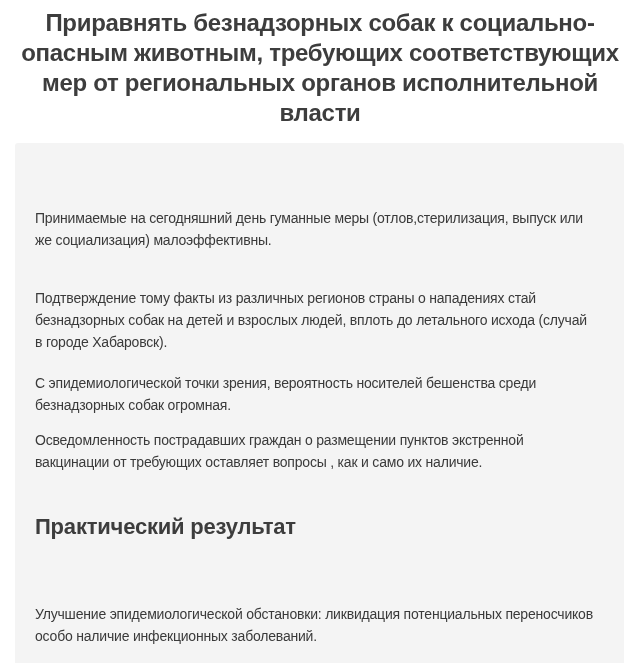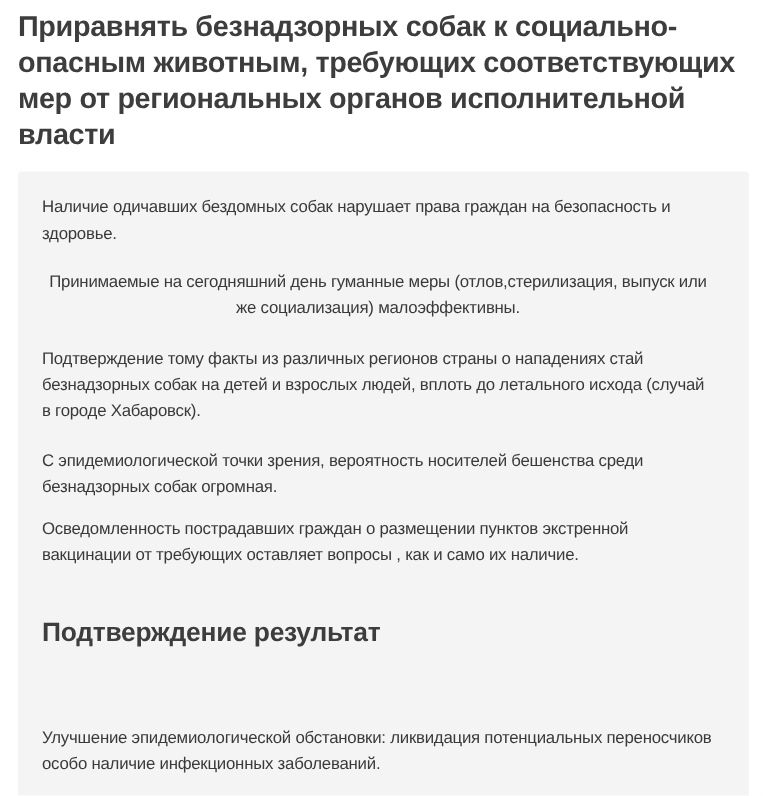--- a/index.html
+++ b/index.html
@@ -20,20 +20,21 @@
       left: 15px;
       top: 8px;
       width: 610px;
       margin: 0;
       font-family: "Liberation Sans", sans-serif;
       font-weight: bold;
       font-size: 24px;
       line-height: 30px;
       color: #3d3d3d;
       letter-spacing: -0.3px;
+      text-align: center;
     }
     .content-box {
       position: absolute;
       left: 15px;
       top: 143px;
       width: 609px;
       height: 540px;
       background: #f4f4f4;
       border-radius: 3px;
     }
@@ -57,22 +58,21 @@
       color: #3d3d3d;
       letter-spacing: -0.2px;
     }
   </style>
 </head>
 <body>
 
 <h1 class="page-title">Приравнять безнадзорных собак к социально-опасным животным, требующих соответствующих мер от региональных органов исполнительной власти</h1>
 
 <div class="content-box">
-  <p class="para" style="top:18px;">Наличие одичавших бездомных собак нарушает права граждан на безопасность и здоровье.</p>
-  <p class="para" style="top:80px;text-align:center;">Принимаемые на сегодняшний день гуманные меры (отлов,стерилизация, выпуск или же социализация) малоэффективны.</p>
+  <p class="para" style="top:64px;">Принимаемые на сегодняшний день гуманные меры (отлов,стерилизация, выпуск или же социализация) малоэффективны.</p>
   <p class="para" style="top:229px;">С эпидемиологической точки зрения, вероятность носителей бешенства среди безнадзорных собак огромная.</p>
   <p class="para" style="top:144px;">Подтверждение тому факты из различных регионов страны о нападениях стай безнадзорных собак на детей и взрослых людей, вплоть до летального исхода (случай в городе Хабаровск).</p>
   <p class="para" style="top:286px;">Осведомленность пострадавших граждан о размещении пунктов экстренной вакцинации от требующих оставляет вопросы , как и само их наличие.</p>
 
-  <h2 class="section-heading" style="top:370px;">Подтверждение результат</h2>
+  <h2 class="section-heading" style="top:370px;">Практический результат</h2>
 
   <p class="para" style="top:460px;">Улучшение эпидемиологической обстановки: ликвидация потенциальных переносчиков особо наличие инфекционных заболеваний.</p>
 </div>
 
 </body></html>

